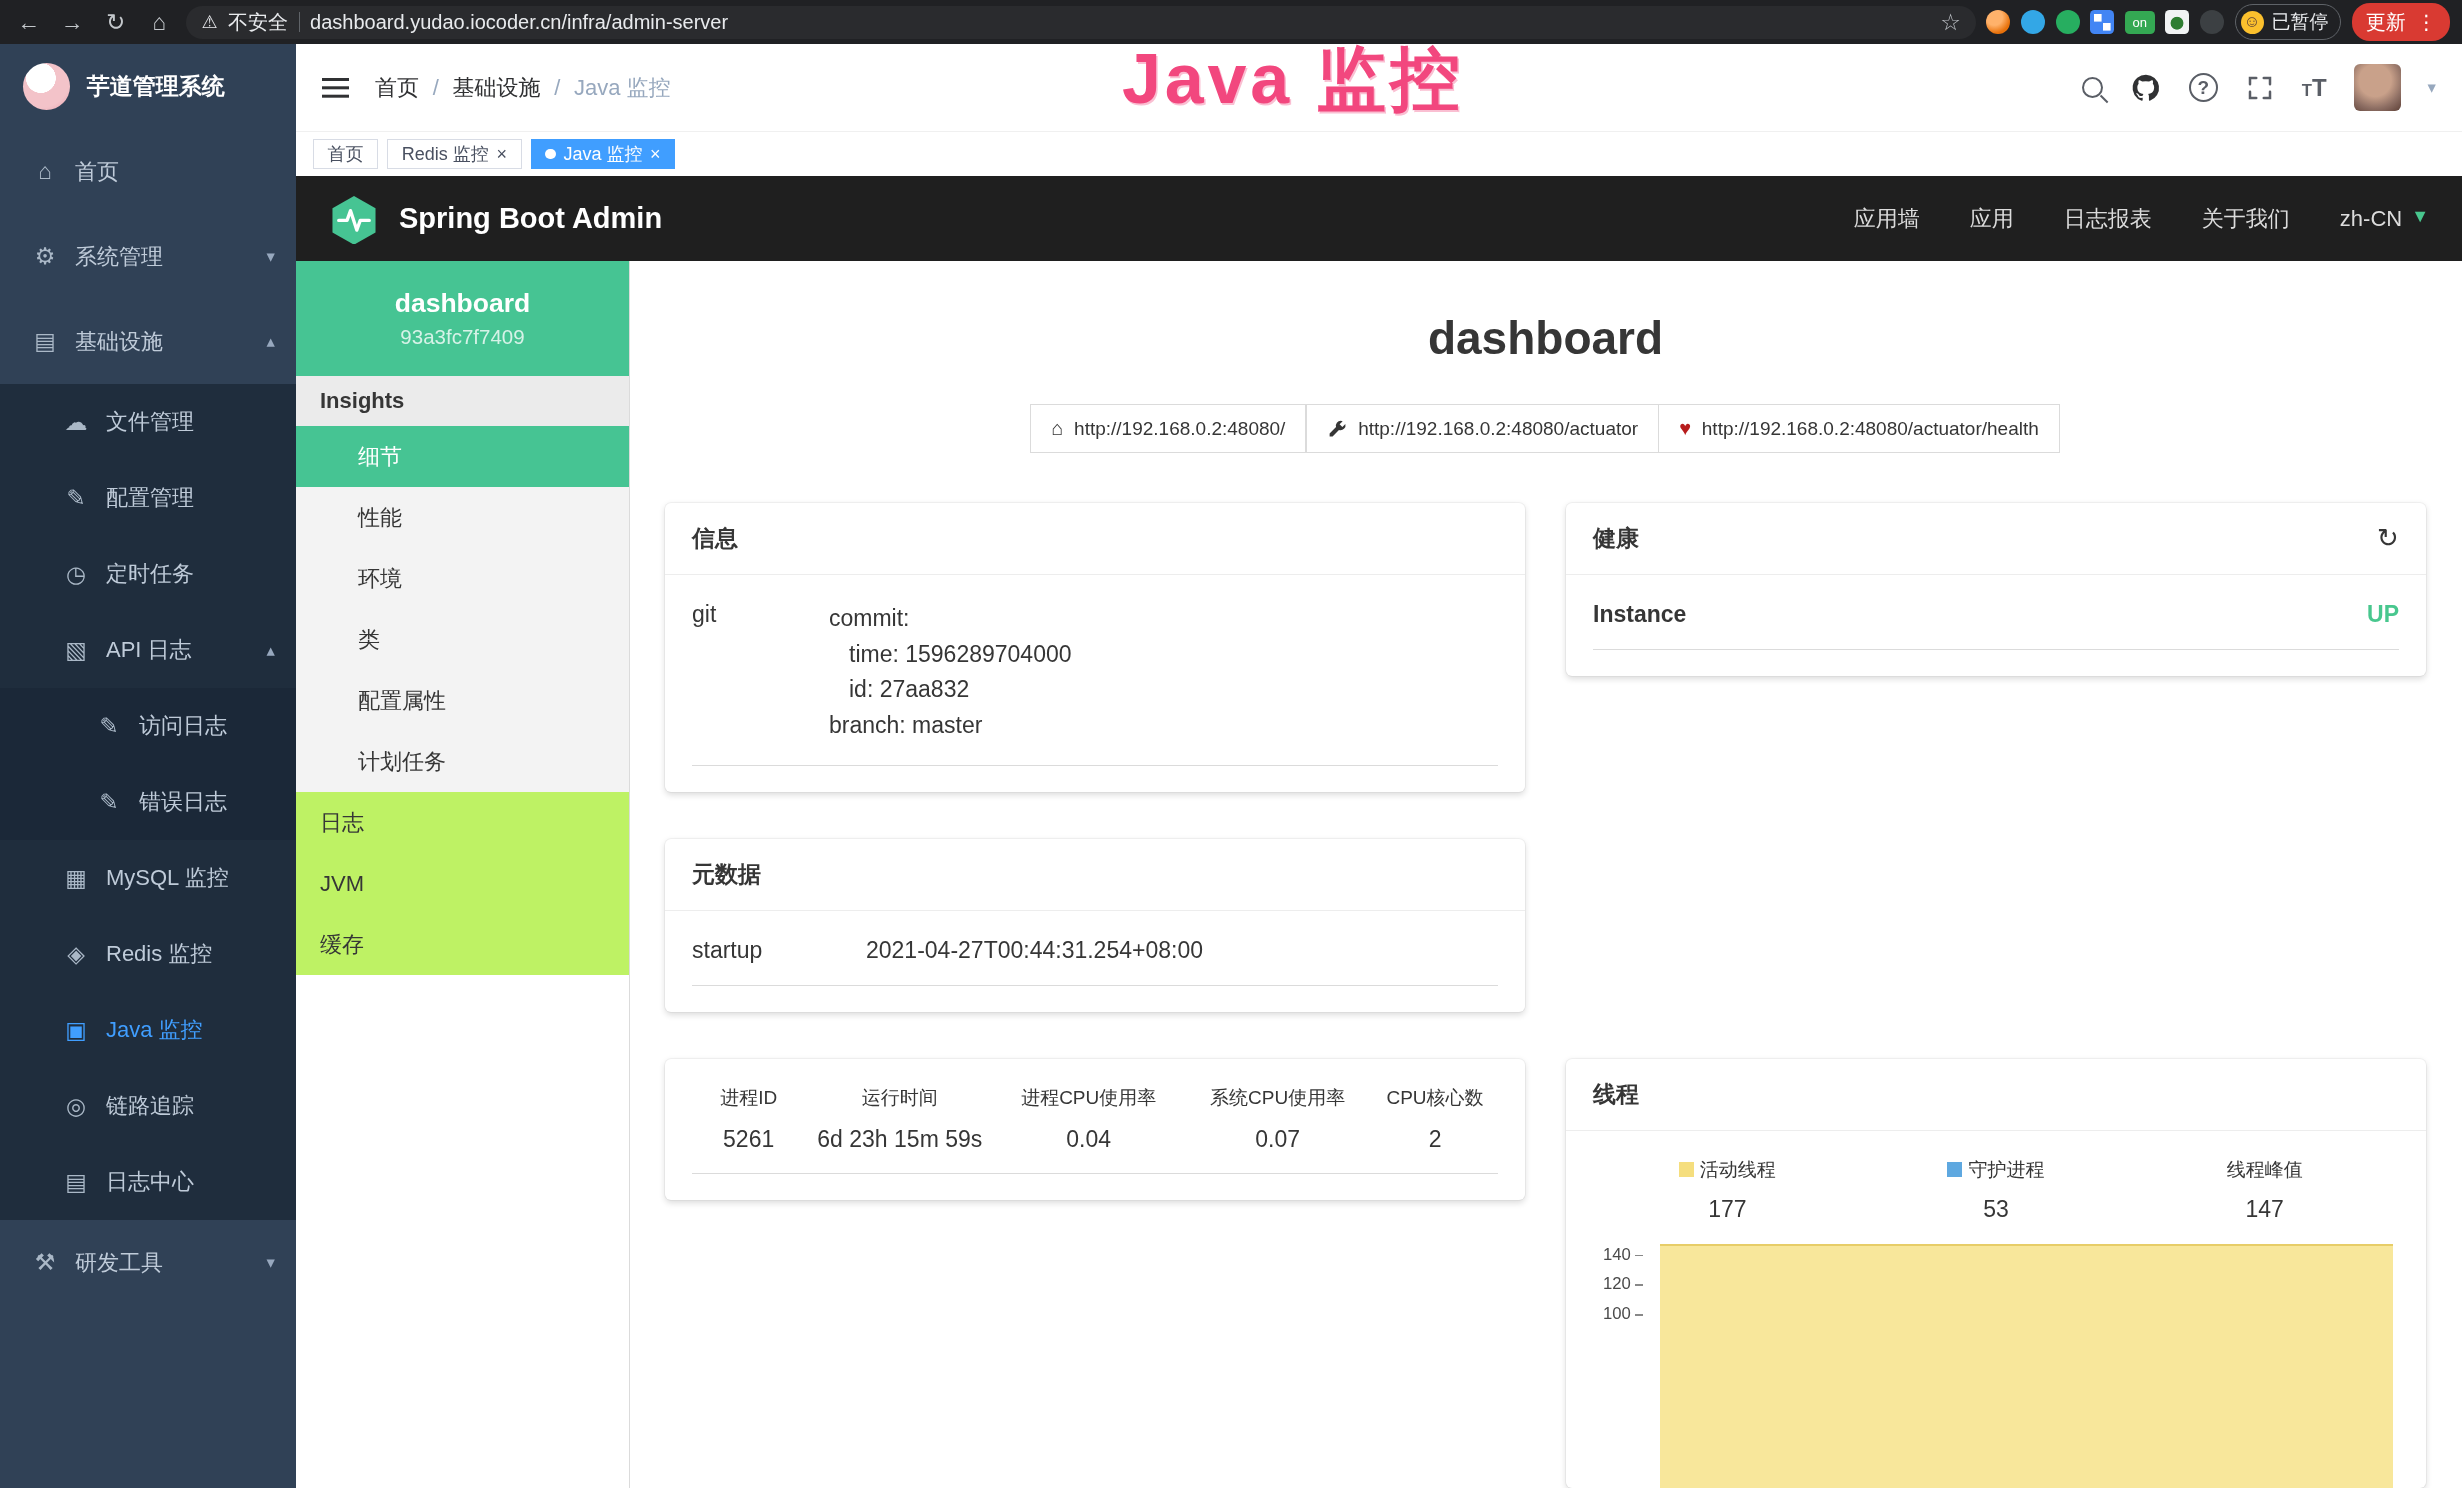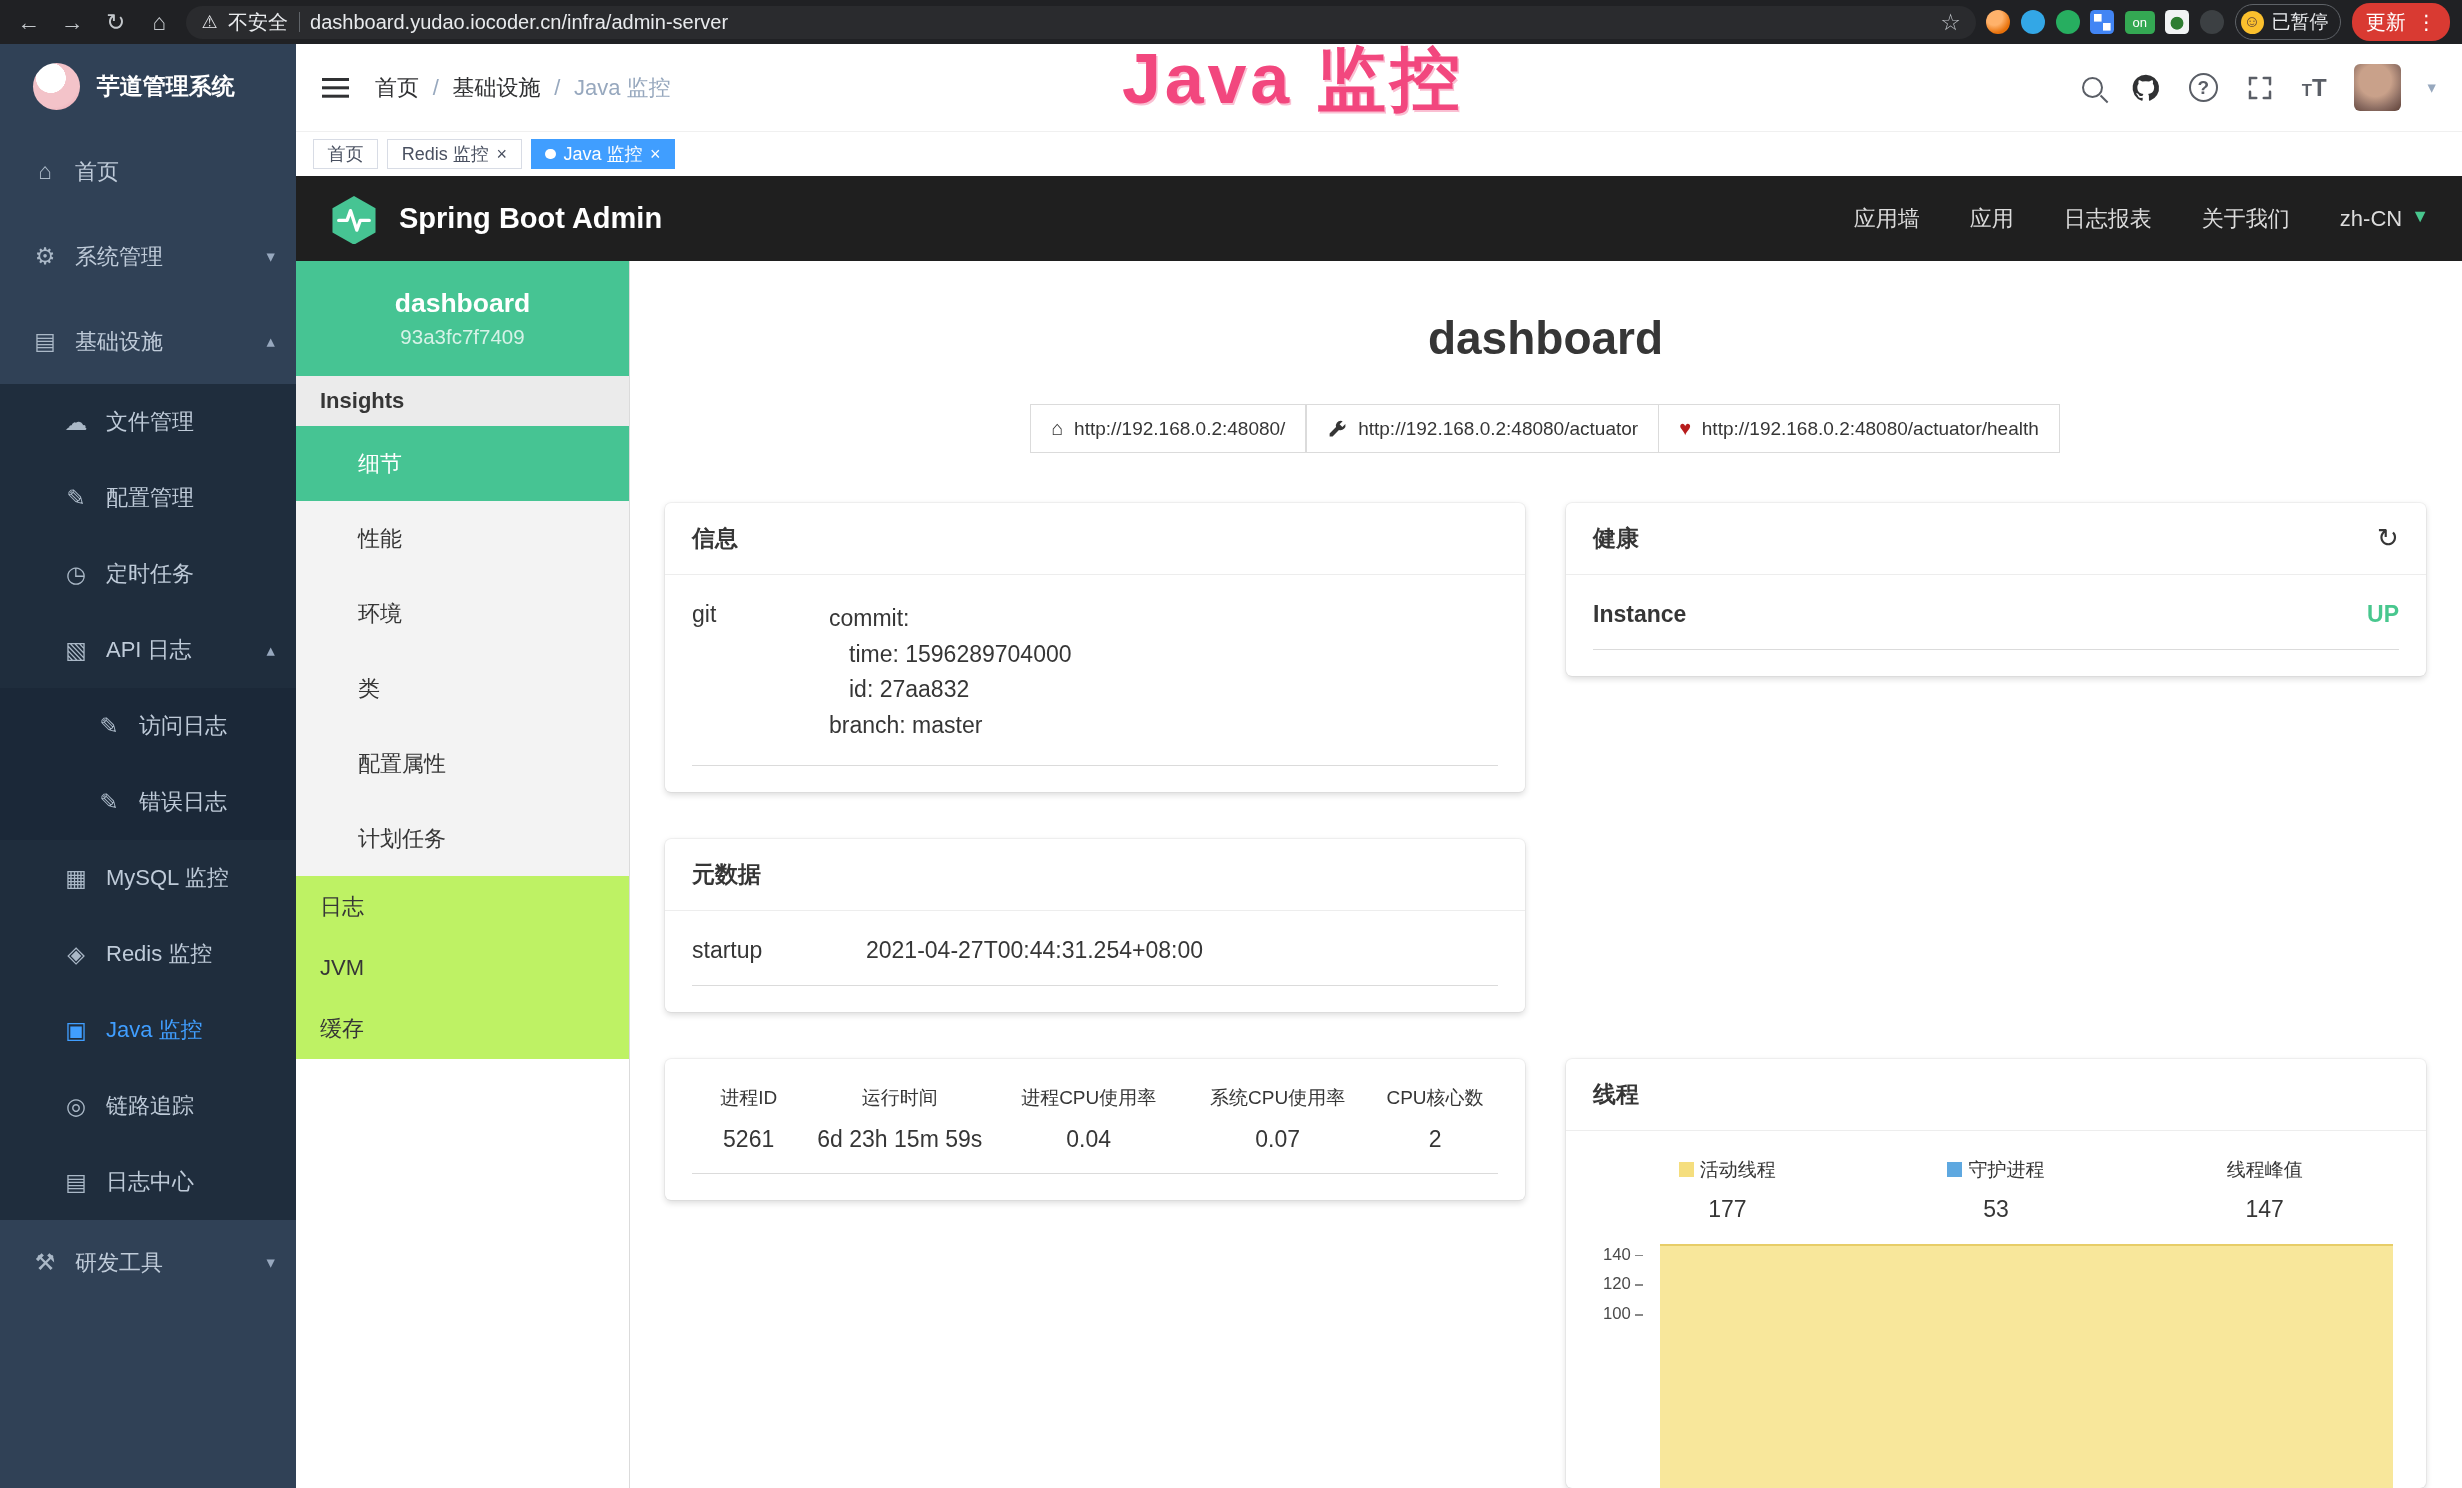--- a/index.html
+++ b/index.html
@@ -39,21 +39,21 @@
     padding:5.3px 13.7px; color:#fff; font-size:20px; flex:0 0 auto; }
 
   
   .annotation { position:absolute; top:33px; left:1122px; z-index:40; font-size:70px;
     font-weight:bold; color:#f2477e; letter-spacing:3.8px;
     text-shadow:1.5px 1.5px 0 rgba(242,71,126,.35); }
 
   
   .app-sidebar { position:absolute; top:44px; left:0; width:296px; bottom:0; background:#304156;
     color:#bfcbd9; z-index:5; overflow:hidden; }
-  .brand-row { height:85px; display:flex; align-items:center; padding-left:33px; gap:16.7px; }
+  .brand-row { height:85px; display:flex; align-items:center; padding-left:23px; gap:16.7px; }
   .brand-avatar { width:47px; height:47px; border-radius:50%;
     background:radial-gradient(circle at 38% 32%, #ffffff 0 34%, #f3c3c9 35% 68%, #e59aa8 100%); }
   .brand-name { color:#fff; font-size:23px; font-weight:bold; }
   .s-item { display:flex; align-items:center; gap:15px; padding:0 21px 0 30px; font-size:22px;
     color:#bfcbd9; cursor:pointer; }
   .lv1 { height:85px; }
   .lv2 { height:76px; padding-left:61px; background:#1f2d3d; }
   .lv3 { height:76px; padding-left:94px; background:#1b2838; }
   .s-ic { width:30px; text-align:center; font-size:23px; color:#aab8c7; flex:0 0 auto; }
   .chev { margin-left:auto; font-size:16.7px; color:#97a8be; }
@@ -101,21 +101,21 @@
 
   
   .sba-sidebar { position:absolute; top:261px; left:296px; width:334px; bottom:0; background:#fff;
     border-right:0.8px solid #dbdbdb; z-index:5; }
   .inst-head { height:115px; background:#46c493; color:#fff; display:flex; flex-direction:column;
     align-items:center; justify-content:center; gap:6px; }
   .inst-name { font-size:26.5px; font-weight:bold; }
   .inst-id { font-size:20.5px; color:rgba(255,255,255,.78); }
   .group-head { height:50px; background:#ebebeb; display:flex; align-items:center; padding-left:24px;
     font-size:22px; font-weight:bold; color:#363636; }
-  .sub-item { height:75px; background:#f3f3f3; display:flex; align-items:center; padding-left:62px;
+  .sub-item { height:61px; background:#f3f3f3; display:flex; align-items:center; padding-left:62px;
     font-size:22px; color:#363636; cursor:pointer; }
   .sub-item.active { background:#46c493; color:#fff; }
   .top-item { height:61px; display:flex; align-items:center; padding-left:24px; font-size:22px;
     color:#363636; cursor:pointer; background:#bef264; }
   .top-item:first-of-type { margin-top:12px; }
 
   
   .sba-main { position:absolute; top:261px; left:629px; right:0; bottom:0; background:#fff;
     overflow:hidden; z-index:4; }
   .page-title { text-align:center; font-size:46px; font-weight:bold; color:#363636; margin-top:50px; }

